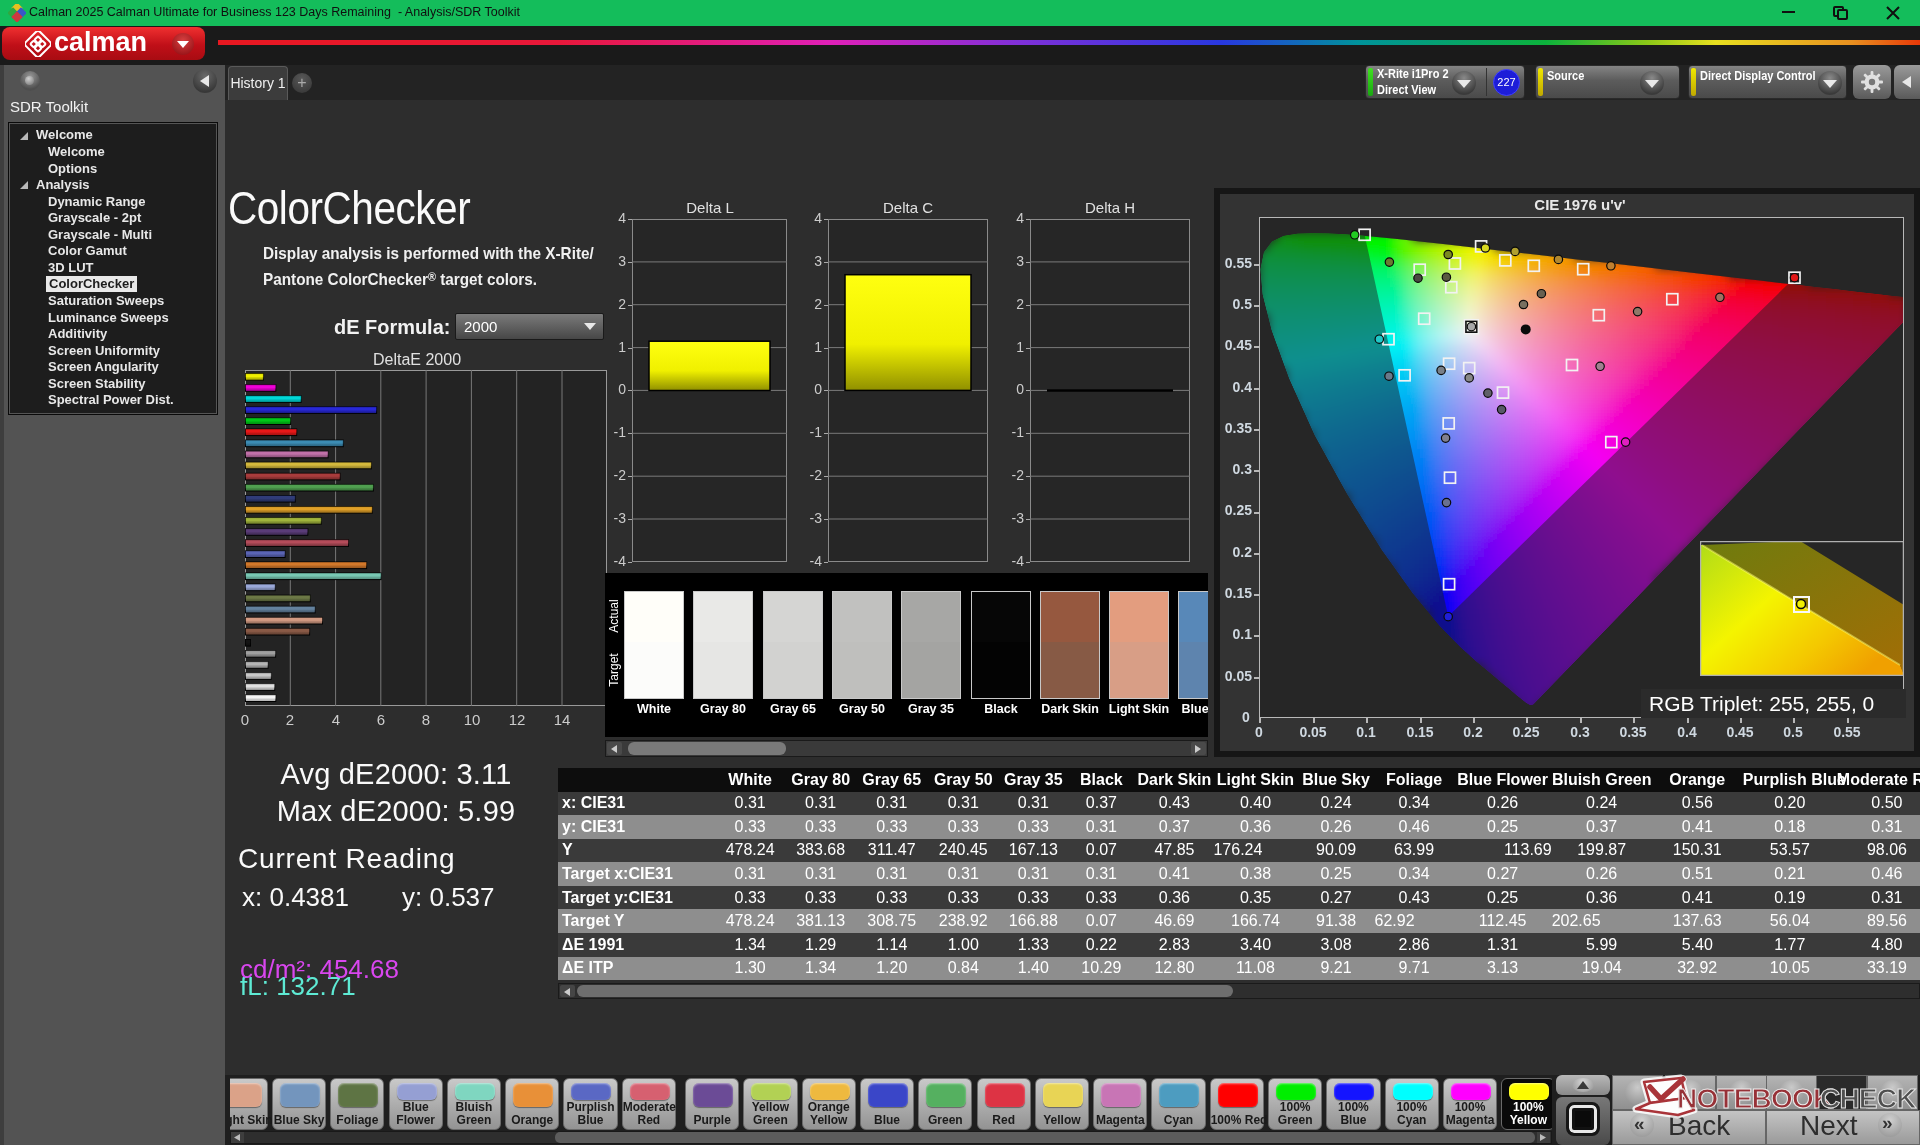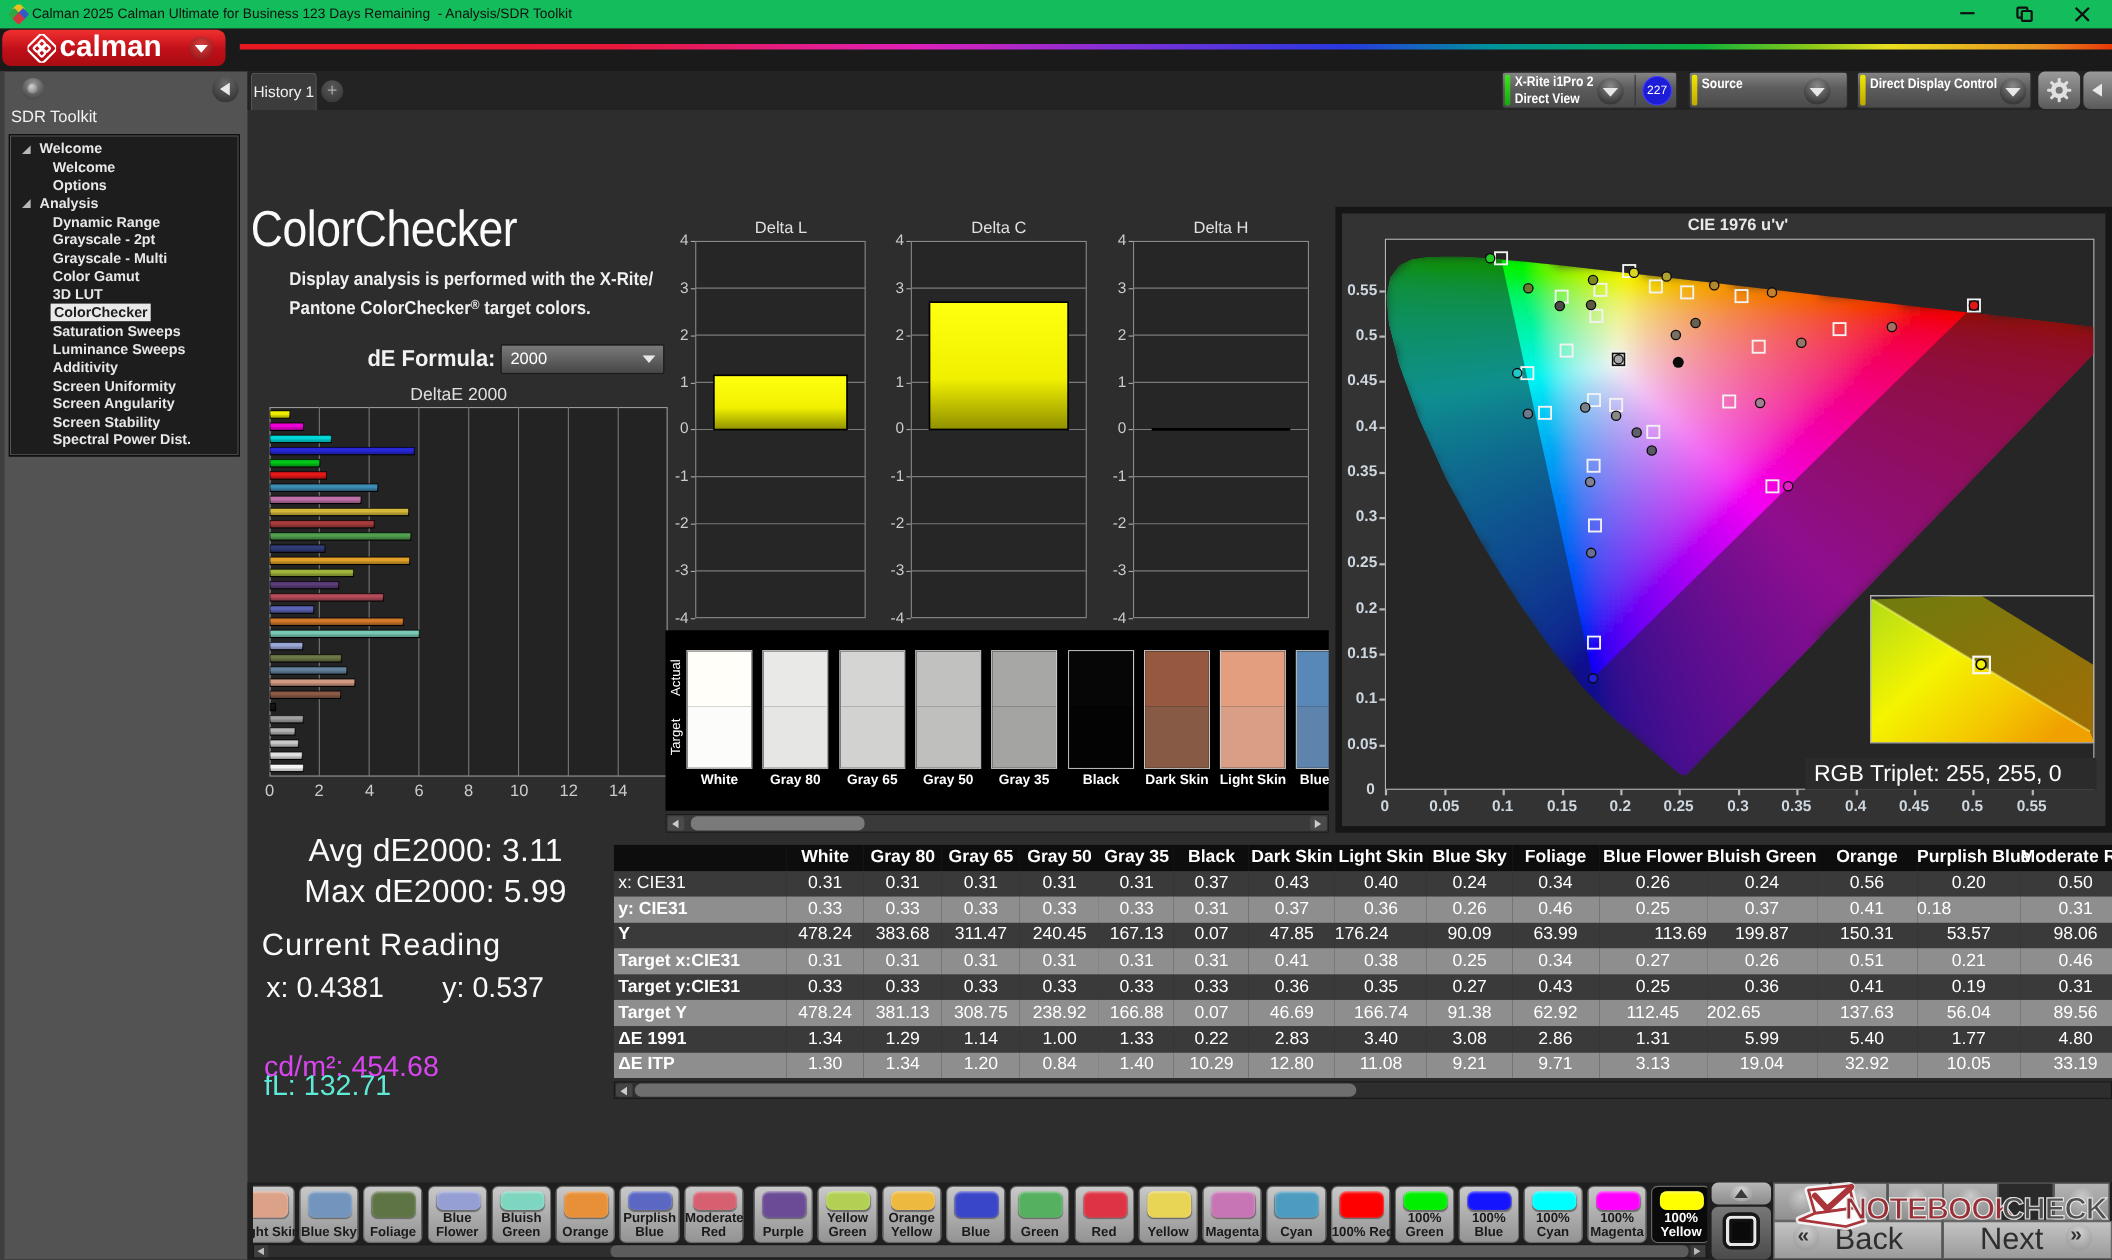--- a/index.html
+++ b/index.html
@@ -2886,21 +2886,21 @@
           <td style="width:84px;text-align:center;font-weight:bold;white-space:nowrap">Light Skin</td>
           <td style="width:77px;text-align:center;font-weight:bold;white-space:nowrap">Blue Sky</td>
           <td style="width:79px;text-align:center;font-weight:bold;white-space:nowrap">Foliage</td>
           <td style="width:98px;text-align:center;font-weight:bold;white-space:nowrap">Blue Flower</td>
           <td style="width:100px;text-align:center;font-weight:bold;white-space:nowrap">Bluish Green</td>
           <td style="width:91px;text-align:center;font-weight:bold;white-space:nowrap">Orange</td>
           <td style="width:94px;text-align:center;font-weight:bold;white-space:nowrap">Purplish Blue</td>
           <td style="width:100px;text-align:center;font-weight:bold;white-space:nowrap">Moderate Red</td>
         </tr>
         <tr style="height:23.6px;background:#3a3a3a">
-          <td style="font-weight:normal;padding-left:4px;white-space:nowrap">x: CIE31</td>
+          <td style="font-weight:bold;padding-left:4px;white-space:nowrap">x: CIE31</td>
           <td style="text-align:center">0.31</td>
           <td style="text-align:center">0.31</td>
           <td style="text-align:center">0.31</td>
           <td style="text-align:center">0.31</td>
           <td style="text-align:center">0.31</td>
           <td style="text-align:center">0.37</td>
           <td style="text-align:center">0.43</td>
           <td style="text-align:center">0.40</td>
           <td style="text-align:center">0.24</td>
           <td style="text-align:center">0.34</td>
@@ -2918,21 +2918,21 @@
           <td style="text-align:center">0.33</td>
           <td style="text-align:center">0.33</td>
           <td style="text-align:center">0.31</td>
           <td style="text-align:center">0.37</td>
           <td style="text-align:center">0.36</td>
           <td style="text-align:center">0.26</td>
           <td style="text-align:center">0.46</td>
           <td style="text-align:center">0.25</td>
           <td style="text-align:center">0.37</td>
           <td style="text-align:center">0.41</td>
-          <td style="text-align:left">0.18</td>
+          <td style="text-align:center">0.18</td>
           <td style="text-align:center">0.31</td>
         </tr>
         <tr style="height:23.6px;background:#3a3a3a">
           <td style="font-weight:bold;padding-left:4px;white-space:nowrap">Y</td>
           <td style="text-align:center">478.24</td>
           <td style="text-align:center">383.68</td>
           <td style="text-align:center">311.47</td>
           <td style="text-align:center">240.45</td>
           <td style="text-align:center">167.13</td>
           <td style="text-align:center">0.07</td>
@@ -2986,21 +2986,21 @@
           <td style="font-weight:bold;padding-left:4px;white-space:nowrap">Target Y</td>
           <td style="text-align:center">478.24</td>
           <td style="text-align:center">381.13</td>
           <td style="text-align:center">308.75</td>
           <td style="text-align:center">238.92</td>
           <td style="text-align:center">166.88</td>
           <td style="text-align:center">0.07</td>
           <td style="text-align:center">46.69</td>
           <td style="text-align:center">166.74</td>
           <td style="text-align:center">91.38</td>
-          <td style="text-align:center">62.92</td>
+          <td style="">62.92</td>
           <td style="text-align:center">112.45</td>
           <td style="text-align:left">202.65</td>
           <td style="text-align:center">137.63</td>
           <td style="text-align:center">56.04</td>
           <td style="text-align:center">89.56</td>
         </tr>
         <tr style="height:23.6px;background:#3a3a3a">
           <td style="font-weight:bold;padding-left:4px;white-space:nowrap">ΔE 1991</td>
           <td style="text-align:center">1.34</td>
           <td style="text-align:center">1.29</td>

